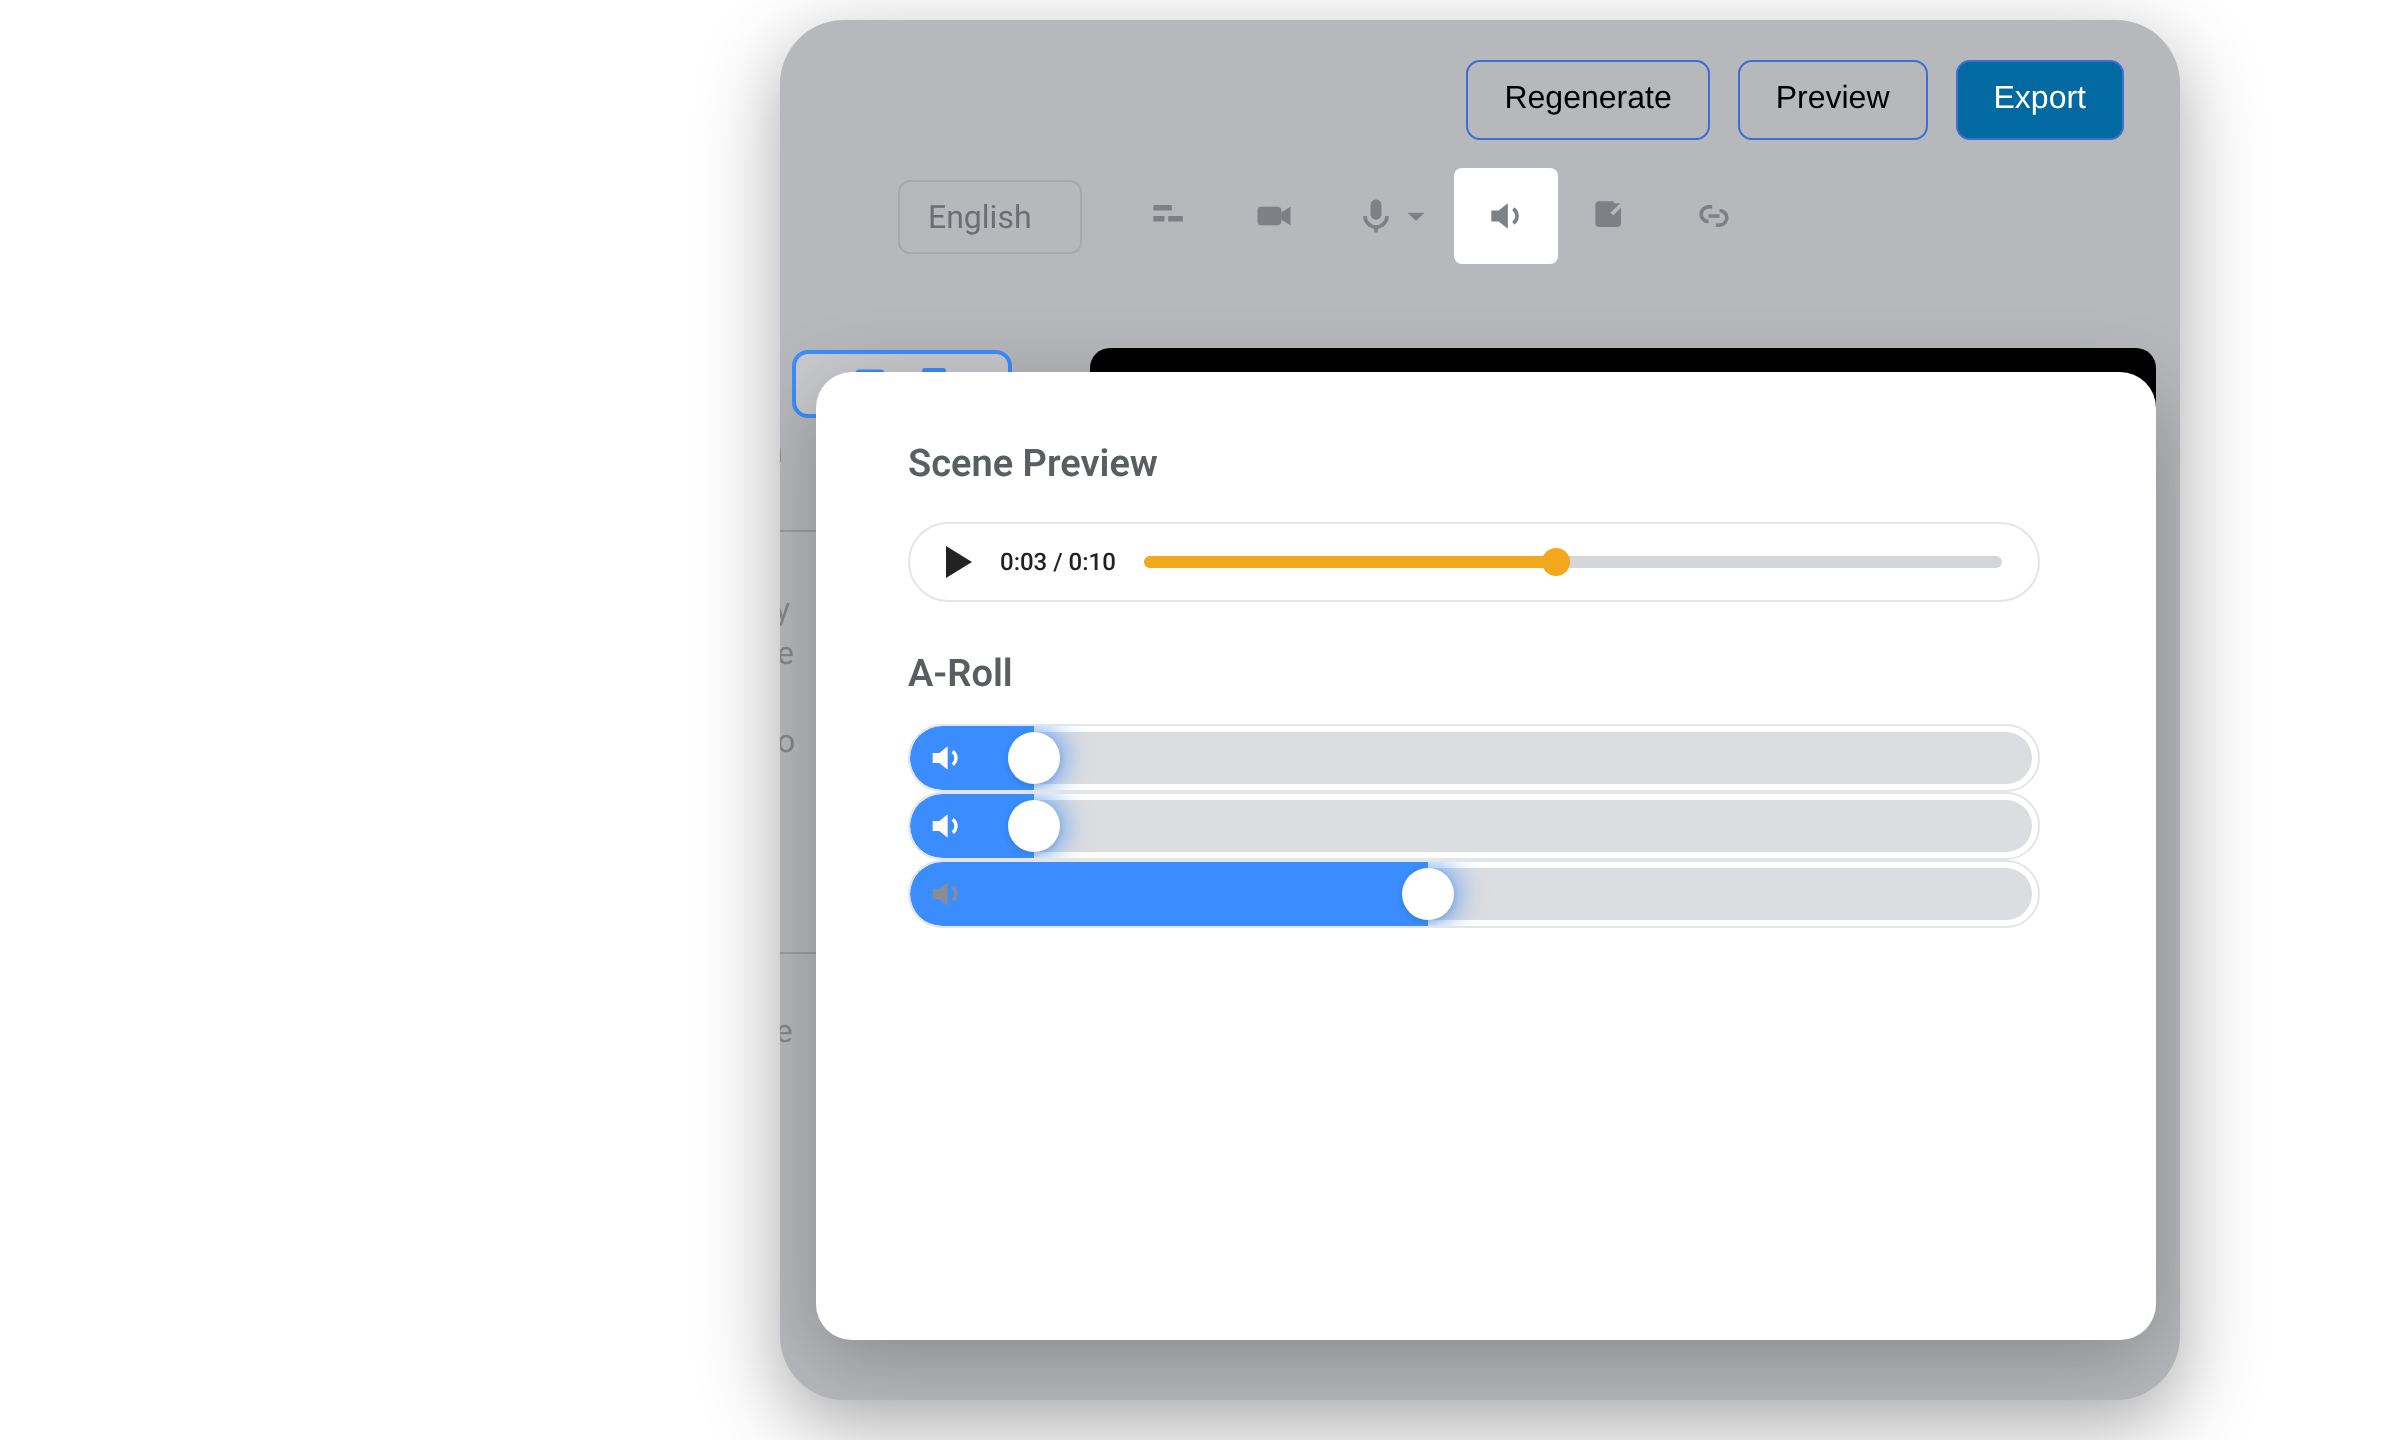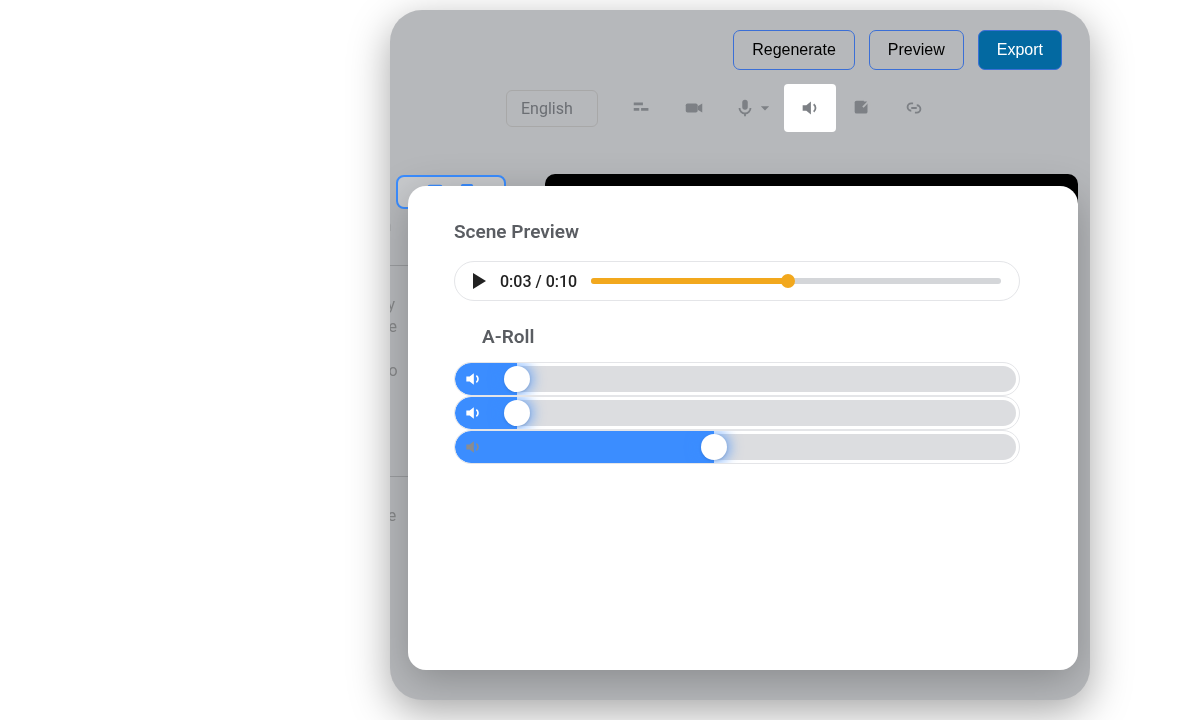--- a/index.html
+++ b/index.html
@@ -47,21 +47,21 @@
     background: #0369a1;
     color: #fff;
     border-color: #3b6fd6;
   }
 
   
   .toolbar {
     display: flex;
     align-items: center;
     gap: 0;
-    padding: 0 28px 14px 116px;
+    padding: 0 28px 14px 59px;
   }
   .lang-select {
     display: flex;
     align-items: center;
     gap: 10px;
     border: 1.5px solid #a8a8a8;
     border-radius: 6px;
     padding: 8px 14px;
     color: #6b6e73;
     font-size: 16px;
@@ -139,40 +139,40 @@
     border-radius: 18px;
     box-shadow: 0 10px 40px rgba(0,0,0,0.25);
     padding: 34px 58px 30px 46px;
   }
   .section-title {
     color: #5a5d62;
     font-size: 19px;
     font-weight: 600;
     margin-bottom: 18px;
   }
-  .section-title.sub { margin-top: 24px; margin-bottom: 14px; margin-left: 28px; }
+  .section-title.sub { margin-top: 24px; margin-bottom: 14px; }
 
   
   .player {
     display: flex;
     align-items: center;
     gap: 14px;
     border: 1px solid #e4e5e8;
     border-radius: 999px;
     padding: 8px 18px;
     height: 40px;
   }
   .play-btn {
     width: 0; height: 0;
     border-left: 13px solid #222;
     border-top: 8px solid transparent;
     border-bottom: 8px solid transparent;
     cursor: pointer;
   }
-  .time-label { font-size: 16px; color: #222; font-weight: 500; }
+  .time-label { font-size: 12px; color: #222; font-weight: 500; }
   .progress-track {
     flex: 1;
     height: 6px;
     border-radius: 3px;
     background: #d4d6d9;
     position: relative;
   }
   .progress-fill {
     position: absolute;
     left: 0; top: 0; bottom: 0;

